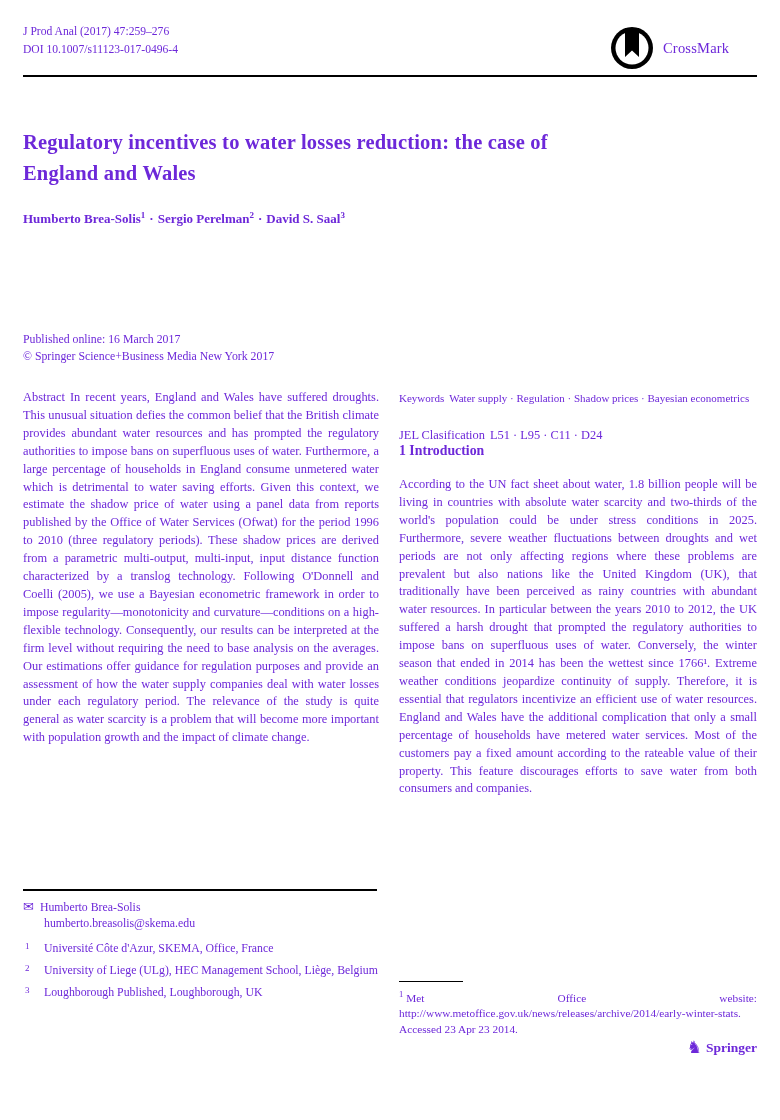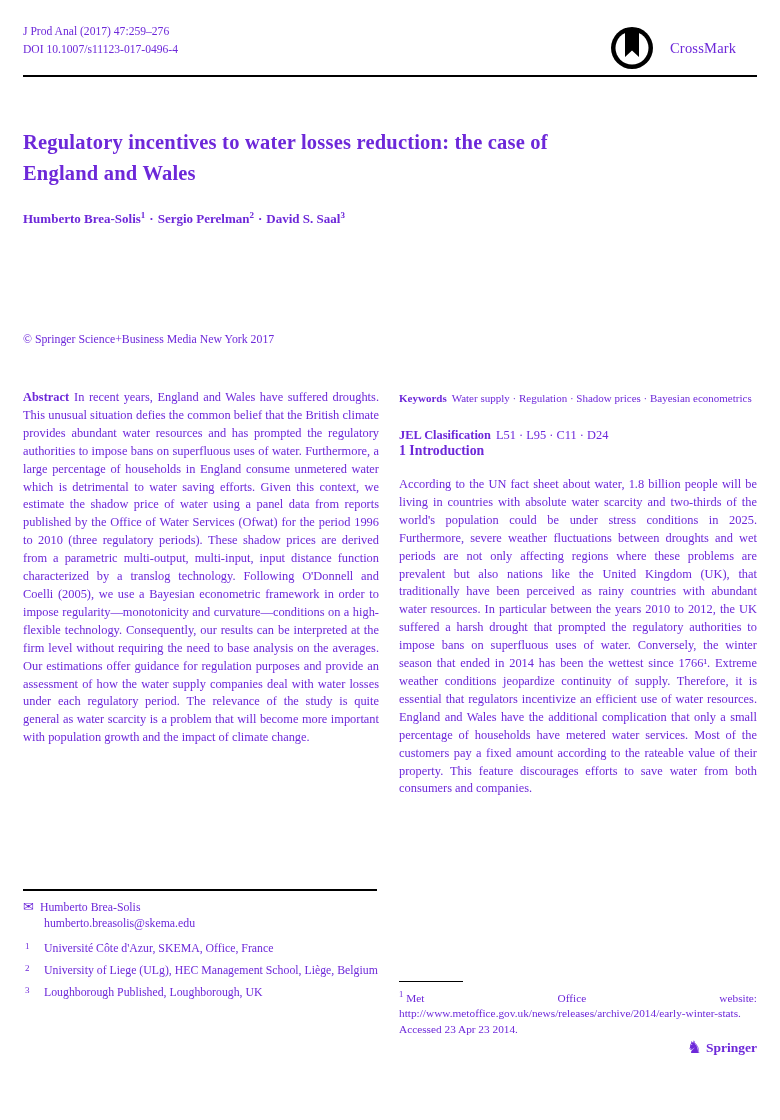--- a/index.html
+++ b/index.html
@@ -5,39 +5,39 @@
   * { margin:0; padding:0; box-sizing:border-box; }
   html,body { background:#888; }
   #page {
     position:relative; width:780px; height:1120px; margin:0 auto;
     background:#ffffff; color:#6d28d9;
     font-family:"Liberation Serif","DejaVu Serif",serif;
     overflow:hidden;
   }
   
   .header-left { position:absolute; left:23px; top:23px; font-size:11.6px; line-height:17.5px; }
-  .crossmark { position:absolute; left:610px; top:26px; display:flex; align-items:center; gap:16px; }
+  .crossmark { position:absolute; left:610px; top:26px; display:flex; align-items:center; gap:9px; }
   .crossmark svg { width:44px; height:44px; display:block; }
   .crossmark-label { font-size:14.5px; letter-spacing:.2px; }
   .rule-top { position:absolute; left:23px; top:75px; width:734px; height:2px; background:#000; }
 
   
   .title { position:absolute; left:23px; top:127px; width:600px; font-size:20.5px; font-weight:bold; line-height:31px; letter-spacing:.2px; }
   .authors { position:absolute; left:23px; top:211px; font-size:13px; font-weight:bold; }
   .authors sup { font-size:9px; vertical-align:super; line-height:0; }
   .authors .dot { padding:0 4px; }
 
   
   .pub { position:absolute; left:23px; top:331px; font-size:11.8px; line-height:16.5px; }
 
   
   .col-left  { position:absolute; left:23px;  top:389px; width:356px; }
   .col-right { position:absolute; left:399px; top:389px; width:358px; }
   .body-text { font-size:12.4px; line-height:17.9px; text-align:justify; }
-  .lbl { font-weight:bold; margin-right:5px; }
+  .lbl { font-weight:normal; margin-right:5px; }
   .kw  { font-size:11px; line-height:18px; }
   .jel { margin-top:21px; font-size:12.4px; }
   .intro-h { font-size:13.8px; font-weight:bold; }
   .intro-p { margin-top:17px; }
 
   
   .fn-rule-left { position:absolute; left:23px; top:889px; width:354px; height:1.5px; background:#000; }
   .correspondence { position:absolute; left:23px; top:899px; font-size:11.8px; line-height:16px; }
   .correspondence .env { font-size:13px; margin-right:6px; }
   .correspondence .email { padding-left:21px; }
@@ -77,20 +77,21 @@
 
   <div class="rule-top"></div>
 
   <h1 class="title">Regulatory incentives to water losses reduction: the case of England and Wales</h1>
 
   <div class="authors">
     <span>Humberto Brea-Solis</span><sup>1</sup><span class="dot">·</span><span>Sergio Perelman</span><sup>2</sup><span class="dot">·</span><span>David S. Saal</span><sup>3</sup>
   </div>
 
   <div class="pub">
+    <div>Published online: 16 March 2017</div>
     <div>© Springer Science+Business Media New York 2017</div>
   </div>
 
   <div class="col-left">
     <p class="body-text"><span class="lbl">Abstract</span><span>In recent years, England and Wales have suffered droughts. This unusual situation defies the common belief that the British climate provides abundant water resources and has prompted the regulatory authorities to impose bans on superfluous uses of water. Furthermore, a large percentage of households in England consume unmetered water which is detrimental to water saving efforts. Given this context, we estimate the shadow price of water using a panel data from reports published by the Office of Water Services (Ofwat) for the period 1996 to 2010 (three regulatory periods). These shadow prices are derived from a parametric multi-output, multi-input, input distance function characterized by a translog technology. Following O'Donnell and Coelli (2005), we use a Bayesian econometric framework in order to impose regularity—monotonicity and curvature—conditions on a high-flexible technology. Consequently, our results can be interpreted at the firm level without requiring the need to base analysis on the averages. Our estimations offer guidance for regulation purposes and provide an assessment of how the water supply companies deal with water losses under each regulatory period. The relevance of the study is quite general as water scarcity is a problem that will become more important with population growth and the impact of climate change.</span></p>
   </div>
 
   <div class="col-right">
     <p class="kw"><span class="lbl">Keywords</span><span>Water supply · Regulation · Shadow prices · Bayesian econometrics</span></p>
     <p class="jel"><span class="lbl">JEL Clasification</span><span>L51 · L95 · C11 · D24</span></p>

